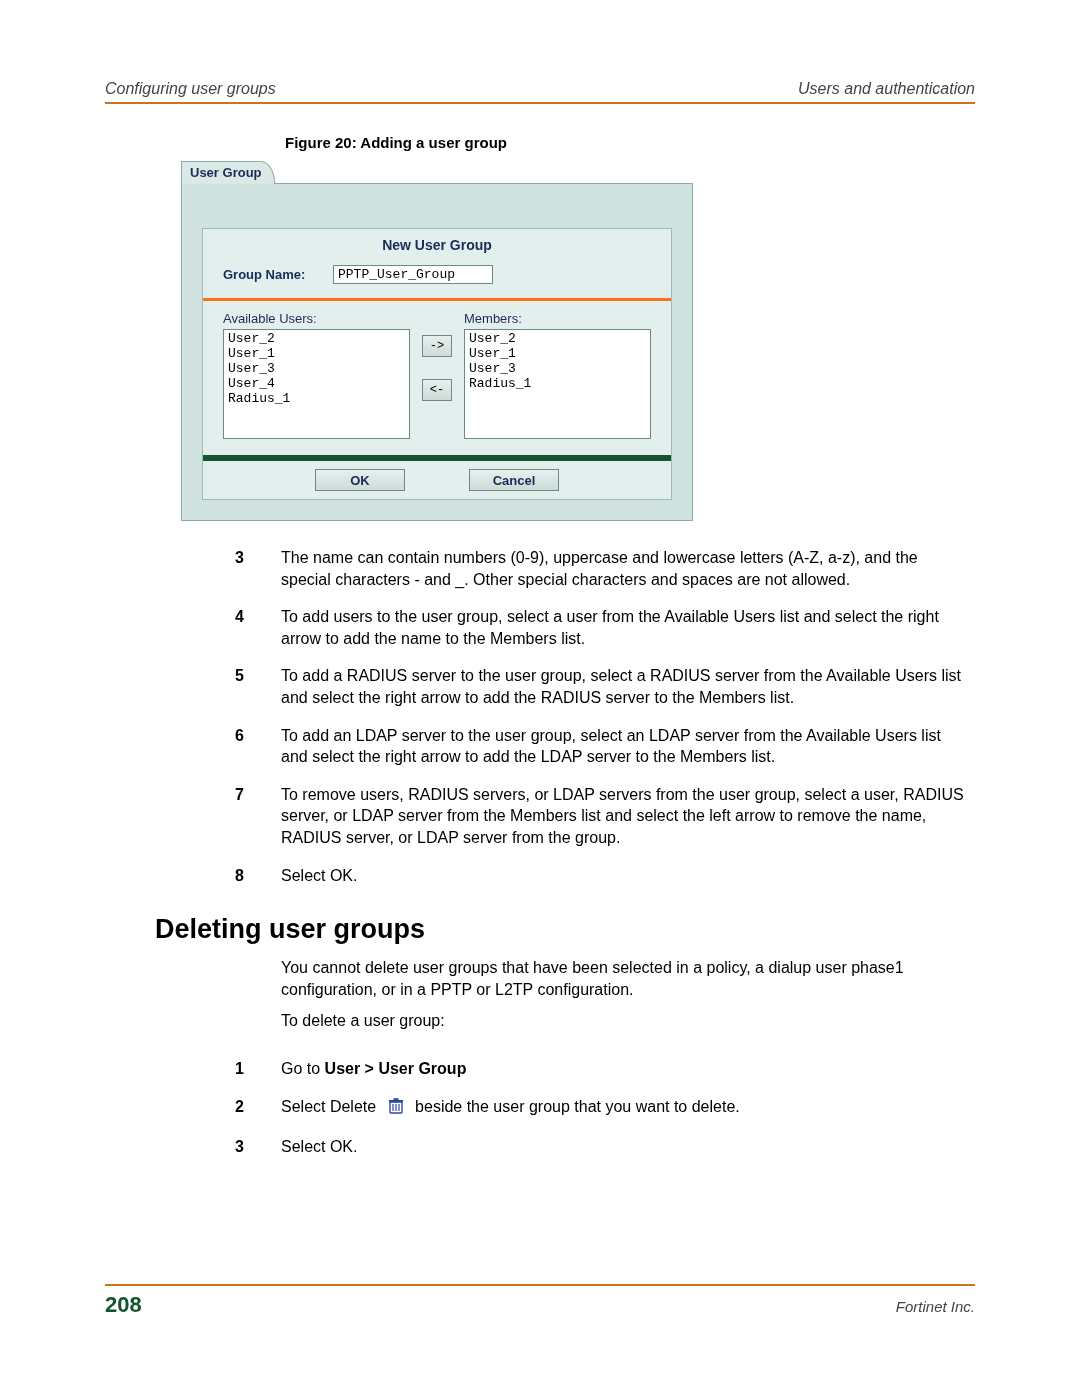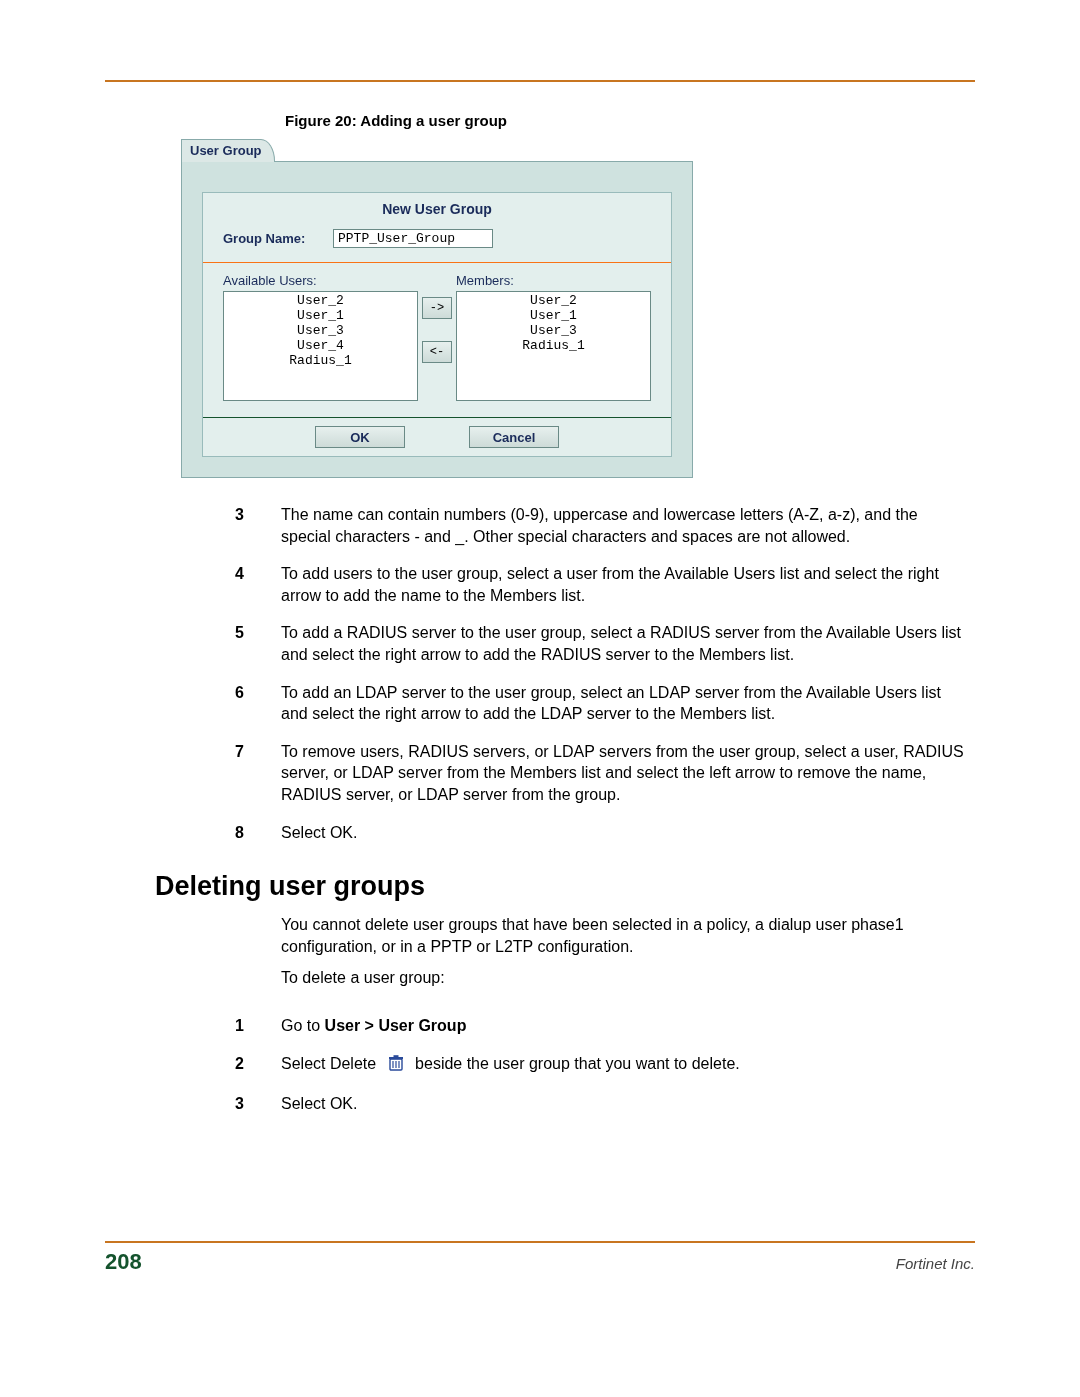--- a/index.html
+++ b/index.html
@@ -58,21 +58,21 @@
     color: #1a2b5a;
     background: #dce8e6;
     border: 1px solid #8aa;
     border-bottom: none;
     border-top-right-radius: 14px 22px;
   }
   .panel-bg {
     background: #cfe2df;
     border: 1px solid #8aa;
     border-top: none;
-    padding: 30px 20px 20px 20px;
+    padding: 44px 20px 20px 20px;
   }
   .inner-panel {
     background: #e3efed;
     border: 1px solid #9bb;
   }
   .panel-title {
     font-size: 14px;
     font-weight: bold;
     text-align: center;
     padding: 8px 0;
@@ -91,63 +91,62 @@
   }
   .text-input {
     font-family: "Courier New", monospace;
     font-size: 13px;
     padding: 1px 4px;
     width: 150px;
     border: 1px solid #6a8a86;
     background: #fff;
   }
   .list-section {
-    border-top: 1px solid #f97316;
+    border-top: 3px solid #f97316;
     padding: 10px 20px 16px 20px;
     display: flex;
     align-items: flex-start;
-    gap: 4px;
+    gap: 12px;
   }
   .list-col {
     flex: 1;
   }
   .list-title {
     font-size: 13px;
     color: #1a2b5a;
     margin-bottom: 3px;
   }
   .listbox {
     height: 110px;
     border: 1px solid #6a8a86;
     background: #fff;
     font-family: "Courier New", monospace;
     font-size: 13px;
     padding: 1px 4px;
     box-sizing: border-box;
     overflow: hidden;
-    text-align: center;
   }
   .list-item { line-height: 15px; white-space: nowrap; }
   .move-buttons {
     display: flex;
     flex-direction: column;
     gap: 22px;
     margin-top: 24px;
   }
   .move-btn {
     width: 30px;
     height: 22px;
     border: 1px solid #6a8a86;
     background: linear-gradient(#e7f0ee, #cddbd8);
     font-family: "Courier New", monospace;
     font-size: 12px;
     cursor: pointer;
   }
   .button-row {
-    border-top: 1px solid #14532d;
+    border-top: 6px solid #14532d;
     display: flex;
     justify-content: center;
     gap: 64px;
     padding: 8px 0;
   }
   .dlg-btn {
     width: 90px;
     height: 22px;
     border: 1px solid #6a8a86;
     background: linear-gradient(#e7f0ee, #cddbd8);
@@ -217,20 +216,24 @@
     font-size: 15px;
     font-style: italic;
     color: #444;
   }
 </style>
 </head>
 <body>
 
 <div class="page">
 
+  <div class="running-head">
+    <span>Configuring user groups</span>
+    <span>Users and authentication</span>
+  </div>
   <div class="rule"></div>
 
   <div class="figure-caption">Figure 20: Adding a user group</div>
 
   <div class="shot">
     <div class="tabstrip">
       <div class="tab">User Group</div>
     </div>
     <div class="panel-bg">
       <div class="inner-panel">

